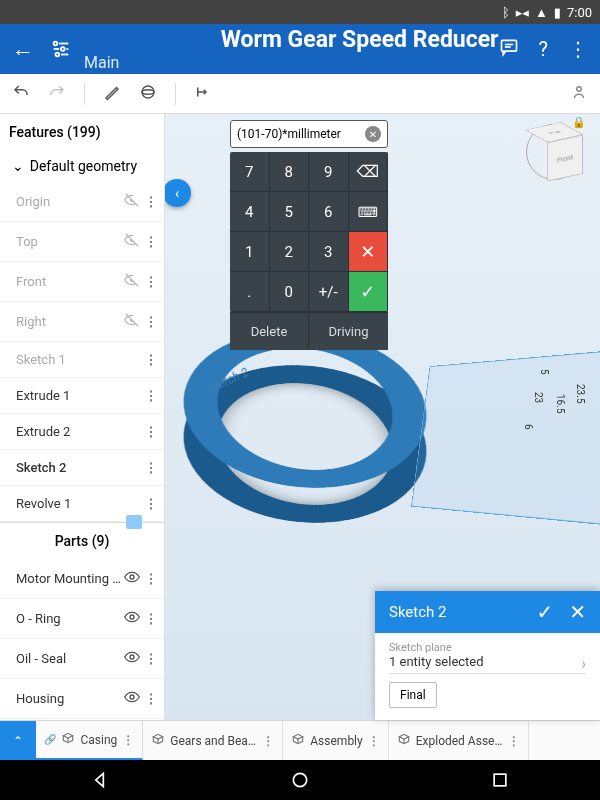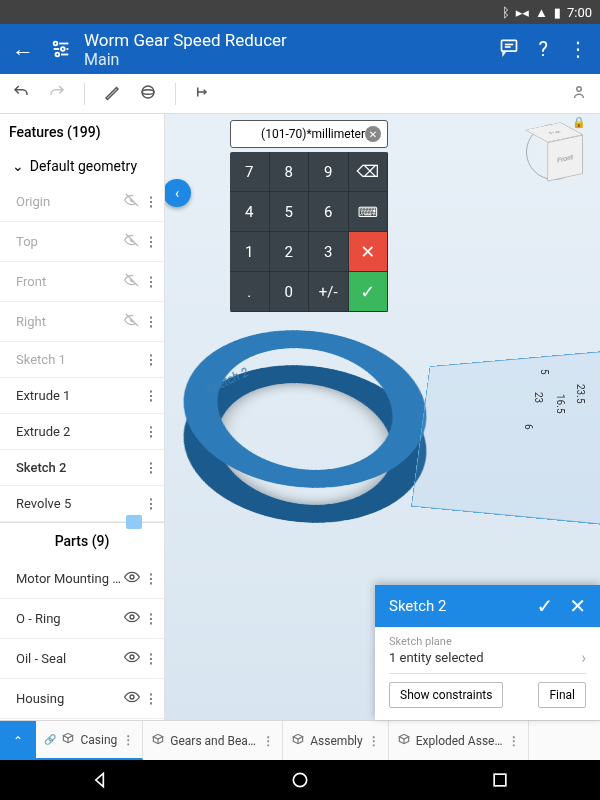--- a/index.html
+++ b/index.html
@@ -7,21 +7,21 @@
   
   
   .status-bar { height: 24px; background: #424242; color: #fff; display: flex; justify-content: flex-end; align-items: center; padding: 0 8px; font-size: 13px; gap: 4px; }
   .status-bar span { margin-left: 2px; }
   
   
   .app-bar { height: 50px; background: #1565c0; color: #fff; display: flex; align-items: center; padding: 0 12px; }
   .app-bar .back { font-size: 22px; margin-right: 16px; }
   .app-bar .settings-icon { width: 22px; height: 22px; margin-right: 12px; }
   .app-title { flex: 1; }
-  .app-title .title { font-size: 17px; font-weight: 400; }
+  .app-title .title { font-size: 23px; font-weight: 700; text-align: right; }
   .app-title .subtitle { font-size: 16px; opacity: 0.85; }
   .app-actions { display: flex; gap: 20px; font-size: 20px; }
   
   
   .toolbar { height: 40px; background: #fff; border-bottom: 1px solid #ddd; display: flex; align-items: center; padding: 0 12px; gap: 18px; color: #555; }
   .toolbar .spacer { flex: 1; }
   .toolbar svg { width: 18px; height: 18px; }
   
   
   .main { display: flex; height: calc(800px - 24px - 50px - 40px - 40px - 40px); position: relative; }
@@ -53,21 +53,21 @@
   .sketch-plane { position: absolute; right: -20px; top: 240px; width: 220px; height: 160px; border: 1px solid #5aa6de; background: rgba(120,180,230,0.12); transform: perspective(400px) rotateY(-25deg) rotateX(12deg); }
   .sketch-label { position: absolute; left: 40px; top: 260px; color: #3a7fb5; font-size: 12px; font-style: italic; transform: rotate(-25deg); }
   
   
   .dims { position: absolute; right: 60px; top: 250px; font-size: 10px; color: #333; }
   .dim-v { position: absolute; writing-mode: vertical-rl; }
   
   
   .numpad-container { position: absolute; left: 230px; top: 120px; width: 158px; z-index: 100; }
   .numpad-display { height: 28px; background: #fff; border-radius: 3px; display: flex; align-items: center; padding: 0 6px; font-size: 12px; border: 1px solid #555; margin-bottom: 4px; }
-  .numpad-display .expr { flex: 1; text-align: right; }
+  .numpad-display .expr { flex: 1; }
   .numpad-display .clear-x { width: 16px; height: 16px; background: #888; color: #fff; border-radius: 50%; display: flex; align-items: center; justify-content: center; font-size: 10px; }
   .numpad { background: #3a434a; border-radius: 2px; overflow: hidden; display: grid; grid-template-columns: repeat(4, 1fr); }
   .numpad button { border: none; background: transparent; color: #fff; height: 40px; font-size: 15px; border-right: 1px solid #2a3136; border-bottom: 1px solid #2a3136; }
   .numpad button.bksp { font-size: 16px; }
   .numpad button.kbd { font-size: 14px; }
   .numpad button.cancel { background: #e84c3d; font-size: 18px; }
   .numpad button.confirm { background: #3bb75e; font-size: 18px; }
   .numpad-bottom { display: grid; grid-template-columns: 1fr 1fr; }
   .numpad-bottom button { border: none; background: #3a434a; color: #d8dde0; height: 38px; font-size: 13px; border-top: 1px solid #2a3136; }
   .numpad-bottom button:first-child { border-right: 1px solid #2a3136; }
@@ -82,21 +82,21 @@
   .rotate-ring { position: absolute; width: 56px; height: 56px; border: 1px solid #aaa; border-radius: 50%; }
   .lock-icon { position: absolute; right: -4px; top: -8px; font-size: 11px; color: #888; }
   
   
   .sketch-dialog { position: absolute; right: 0; bottom: 80px; width: 225px; background: #fff; box-shadow: 0 -2px 8px rgba(0,0,0,0.25); z-index: 50; }
   .sketch-dialog-header { height: 42px; background: #1e88e5; color: #fff; display: flex; align-items: center; padding: 0 14px; font-size: 15px; }
   .sketch-dialog-header .title { flex: 1; }
   .sketch-dialog-header .act { margin-left: 16px; font-size: 20px; }
   .sketch-dialog-body { padding: 8px 14px 12px; }
   .sketch-dialog-body .lbl { font-size: 11px; color: #999; }
-  .sketch-dialog-body .val-row { display: flex; align-items: center; border-bottom: 1px solid #e0e0e0; padding-bottom: 6px; margin-bottom: 8px; }
+  .sketch-dialog-body .val-row { display: flex; align-items: flex-start; border-bottom: 1px solid #e0e0e0; padding-bottom: 0; margin-bottom: 8px; }
   .sketch-dialog-body .val { flex: 1; font-size: 13px; color: #333; }
   .sketch-dialog-body .chev { color: #aaa; }
   .sketch-dialog-buttons { display: flex; justify-content: space-between; }
   .sketch-dialog-buttons button { padding: 5px 10px; font-size: 12px; background: #fff; border: 1px solid #bbb; border-radius: 2px; }
   
   
   .tab-strip { height: 40px; background: #fafafa; border-top: 1px solid #d8d8d8; display: flex; align-items: stretch; font-size: 12px; }
   .tab-expand { width: 36px; background: #1e88e5; color: #fff; display: flex; align-items: center; justify-content: center; }
   .tab { display: flex; align-items: center; padding: 0 8px; border-right: 1px solid #e0e0e0; gap: 5px; color: #444; max-width: 140px; }
   .tab.active { border-bottom: 2px solid #1e88e5; }
@@ -232,21 +232,21 @@
           <span class="label">Extrude 2</span>
           <span class="vis"></span>
           <span class="more">⋮</span>
         </div>
         <div class="feature-item active">
           <span class="label">Sketch 2</span>
           <span class="vis"></span>
           <span class="more">⋮</span>
         </div>
         <div class="feature-item">
-          <span class="label">Revolve 5</span>
+          <span class="label">Revolve 1</span>
           <span class="vis"></span>
           <span class="more">⋮</span>
         </div>
       </div>
     <div class="parts-header">
       <div class="slider-indicator"></div>
       <span>Parts (9)</span>
     </div>
     <div id="parts-list">
         <div class="feature-item">
@@ -331,36 +331,39 @@
       <button class="kbd">⌨</button>
       <button>1</button>
       <button>2</button>
       <button>3</button>
       <button class="cancel">✕</button>
       <button>.</button>
       <button>0</button>
       <button>+/-</button>
       <button class="confirm">✓</button>
     </div>
+  <div class="numpad-bottom">
+    <button>Delete</button>
+    <button>Driving</button>
+  </div>
 </div>
 
 <div class="sketch-dialog">
   <div class="sketch-dialog-header">
     <span class="title">Sketch 2</span>
     <span class="act">✓</span>
     <span class="act">✕</span>
   </div>
   <div class="sketch-dialog-body">
     <div class="lbl">Sketch plane</div>
     <div class="val-row">
       <span class="val">1 entity selected</span>
       <span class="chev">›</span>
     </div>
     <div class="sketch-dialog-buttons">
-      <button>Show constraints</button>
       <button>Final</button>
     </div>
   </div>
 </div>
 
 <div class="tab-strip">
   <div class="tab-expand">⌃</div>
   <div id="tabs" style="display:flex;flex:1;overflow:hidden">
       <div class="tab active">
         <span class="link">🔗</span>

